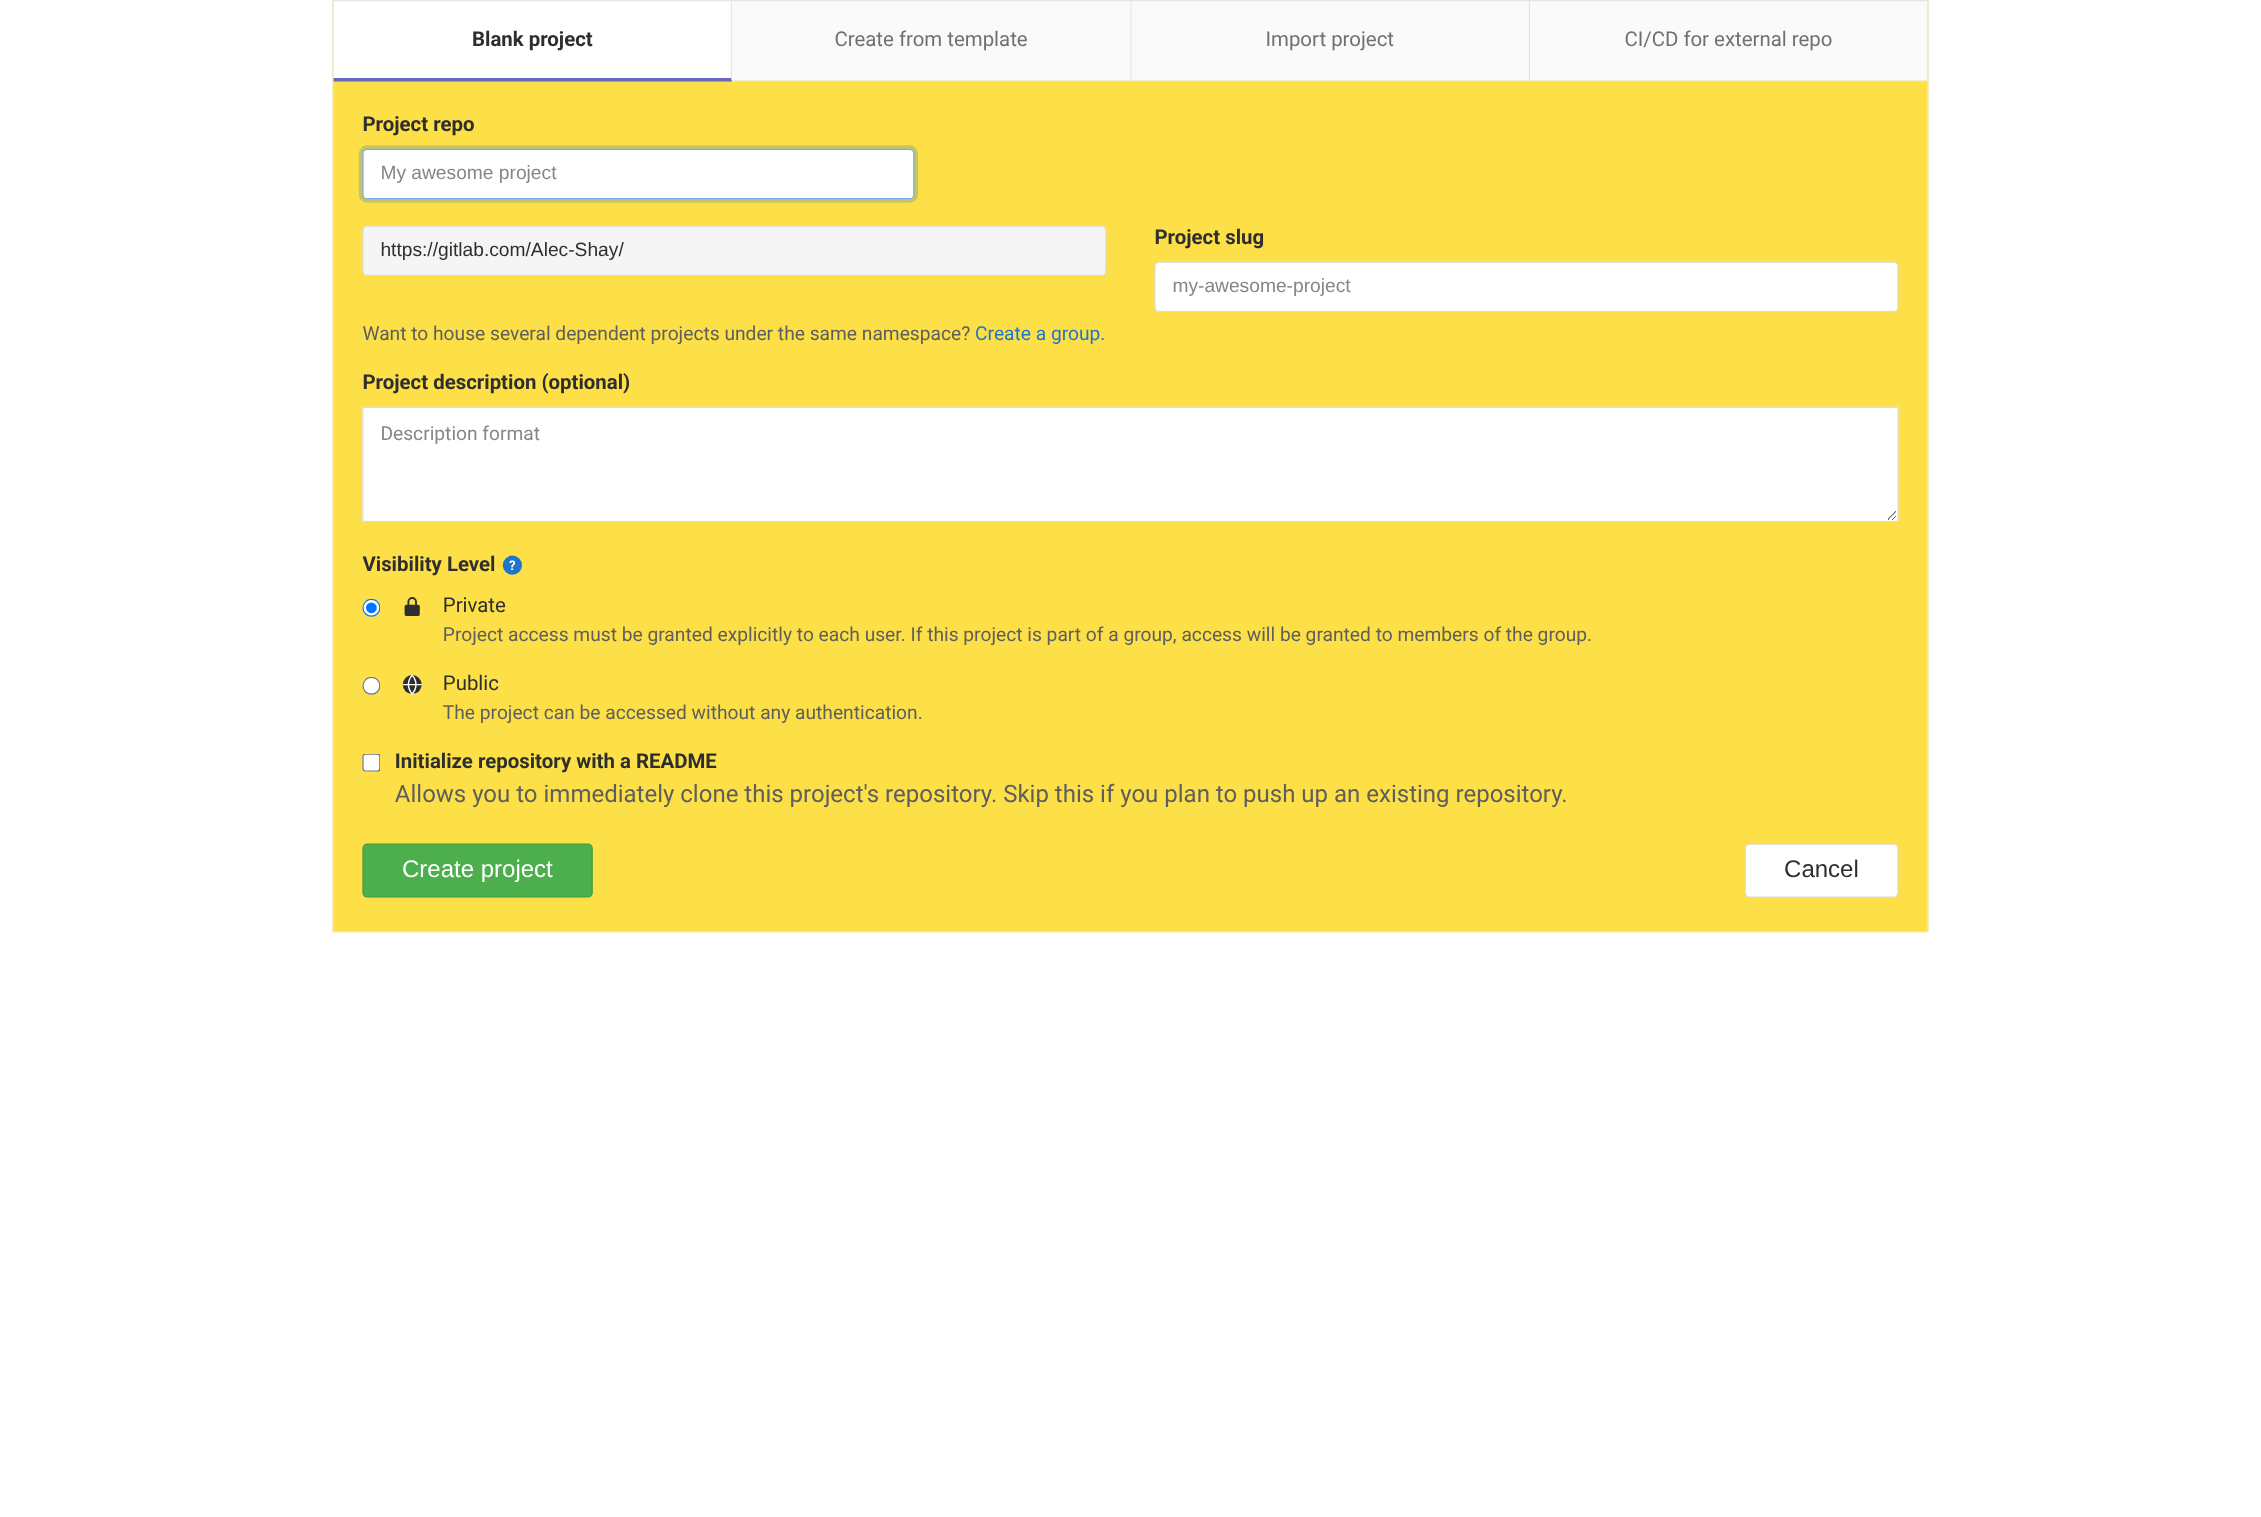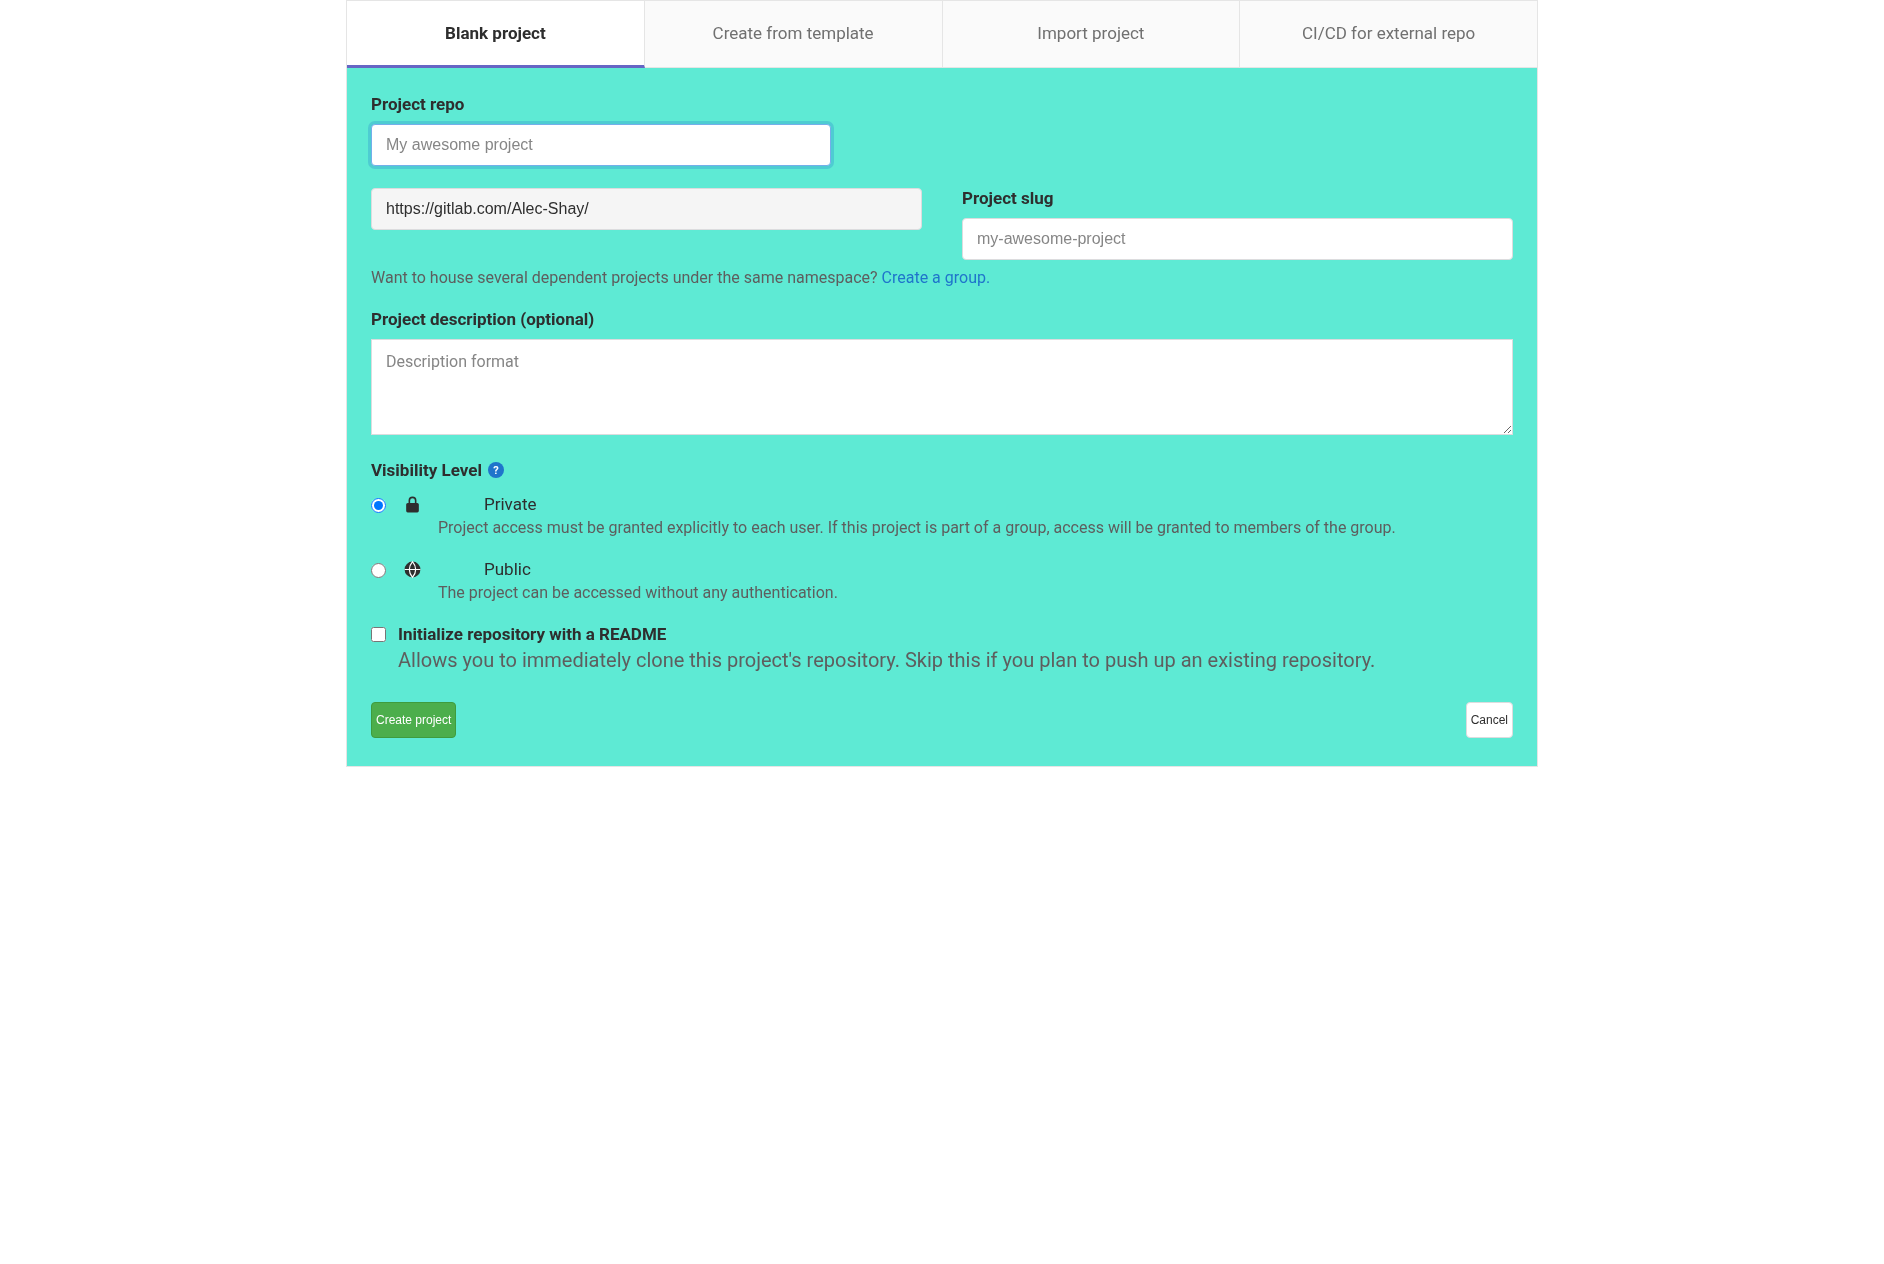--- a/index.html
+++ b/index.html
@@ -3,24 +3,24 @@
   <meta charset="utf-8">
   <style>
     * { box-sizing: border-box; margin: 0; padding: 0; }
     body {
       font-family: -apple-system, BlinkMacSystemFont, "Segoe UI", Roboto, "Helvetica Neue", Arial, sans-serif;
       background: #fff;
       color: #2e2e2e;
       font-size: 14px;
     }
     .container {
-      width: 1192px;
+      width: 1330px;
       margin: 0 auto;
       border: 1px solid #e5e5e5;
-      background: #5eead4;
+      background: #fde047;
     }
     .tabs {
       display: flex;
       border-bottom: 1px solid #e5e5e5;
     }
     .tab {
       flex: 1;
       text-align: center;
       padding: 22px 10px;
       font-size: 17px;
@@ -112,40 +112,40 @@
     }
     .radio-option {
       display: flex;
       align-items: flex-start;
       gap: 16px;
       margin-bottom: 22px;
     }
     .radio-input { margin-top: 4px; width: 15px; height: 15px; }
     .radio-icon { width: 20px; height: 20px; display: flex; align-items: flex-start; justify-content: center; margin-top: 1px; }
     .radio-content { flex: 1; }
-    .radio-title { font-size: 17px; color: #2e2e2e; margin-bottom: 4px; margin-left: 46px; }
+    .radio-title { font-size: 17px; color: #2e2e2e; margin-bottom: 4px; }
     .radio-desc { font-size: 16px; color: #5e5e5e; }
     .checkbox-option {
       display: flex;
       align-items: flex-start;
       gap: 12px;
       margin-bottom: 30px;
     }
     .checkbox-input { margin-top: 3px; width: 15px; height: 15px; }
     .checkbox-content { flex: 1; }
     .checkbox-title { font-size: 17px; font-weight: 700; color: #2e2e2e; margin-bottom: 4px; }
     .checkbox-desc { font-size: 20px; color: #5e5e5e; }
     .button-row {
       display: flex;
       justify-content: space-between;
       align-items: center;
     }
     .btn {
-      padding: 10px 4px;
-      font-size: 12px;
+      padding: 10px 32px;
+      font-size: 20px;
       border-radius: 4px;
       cursor: pointer;
       border: 1px solid transparent;
     }
     .btn-primary {
       background: #4cae4c;
       color: #fff;
       border-color: #3e9c3e;
     }
     .btn-secondary {

